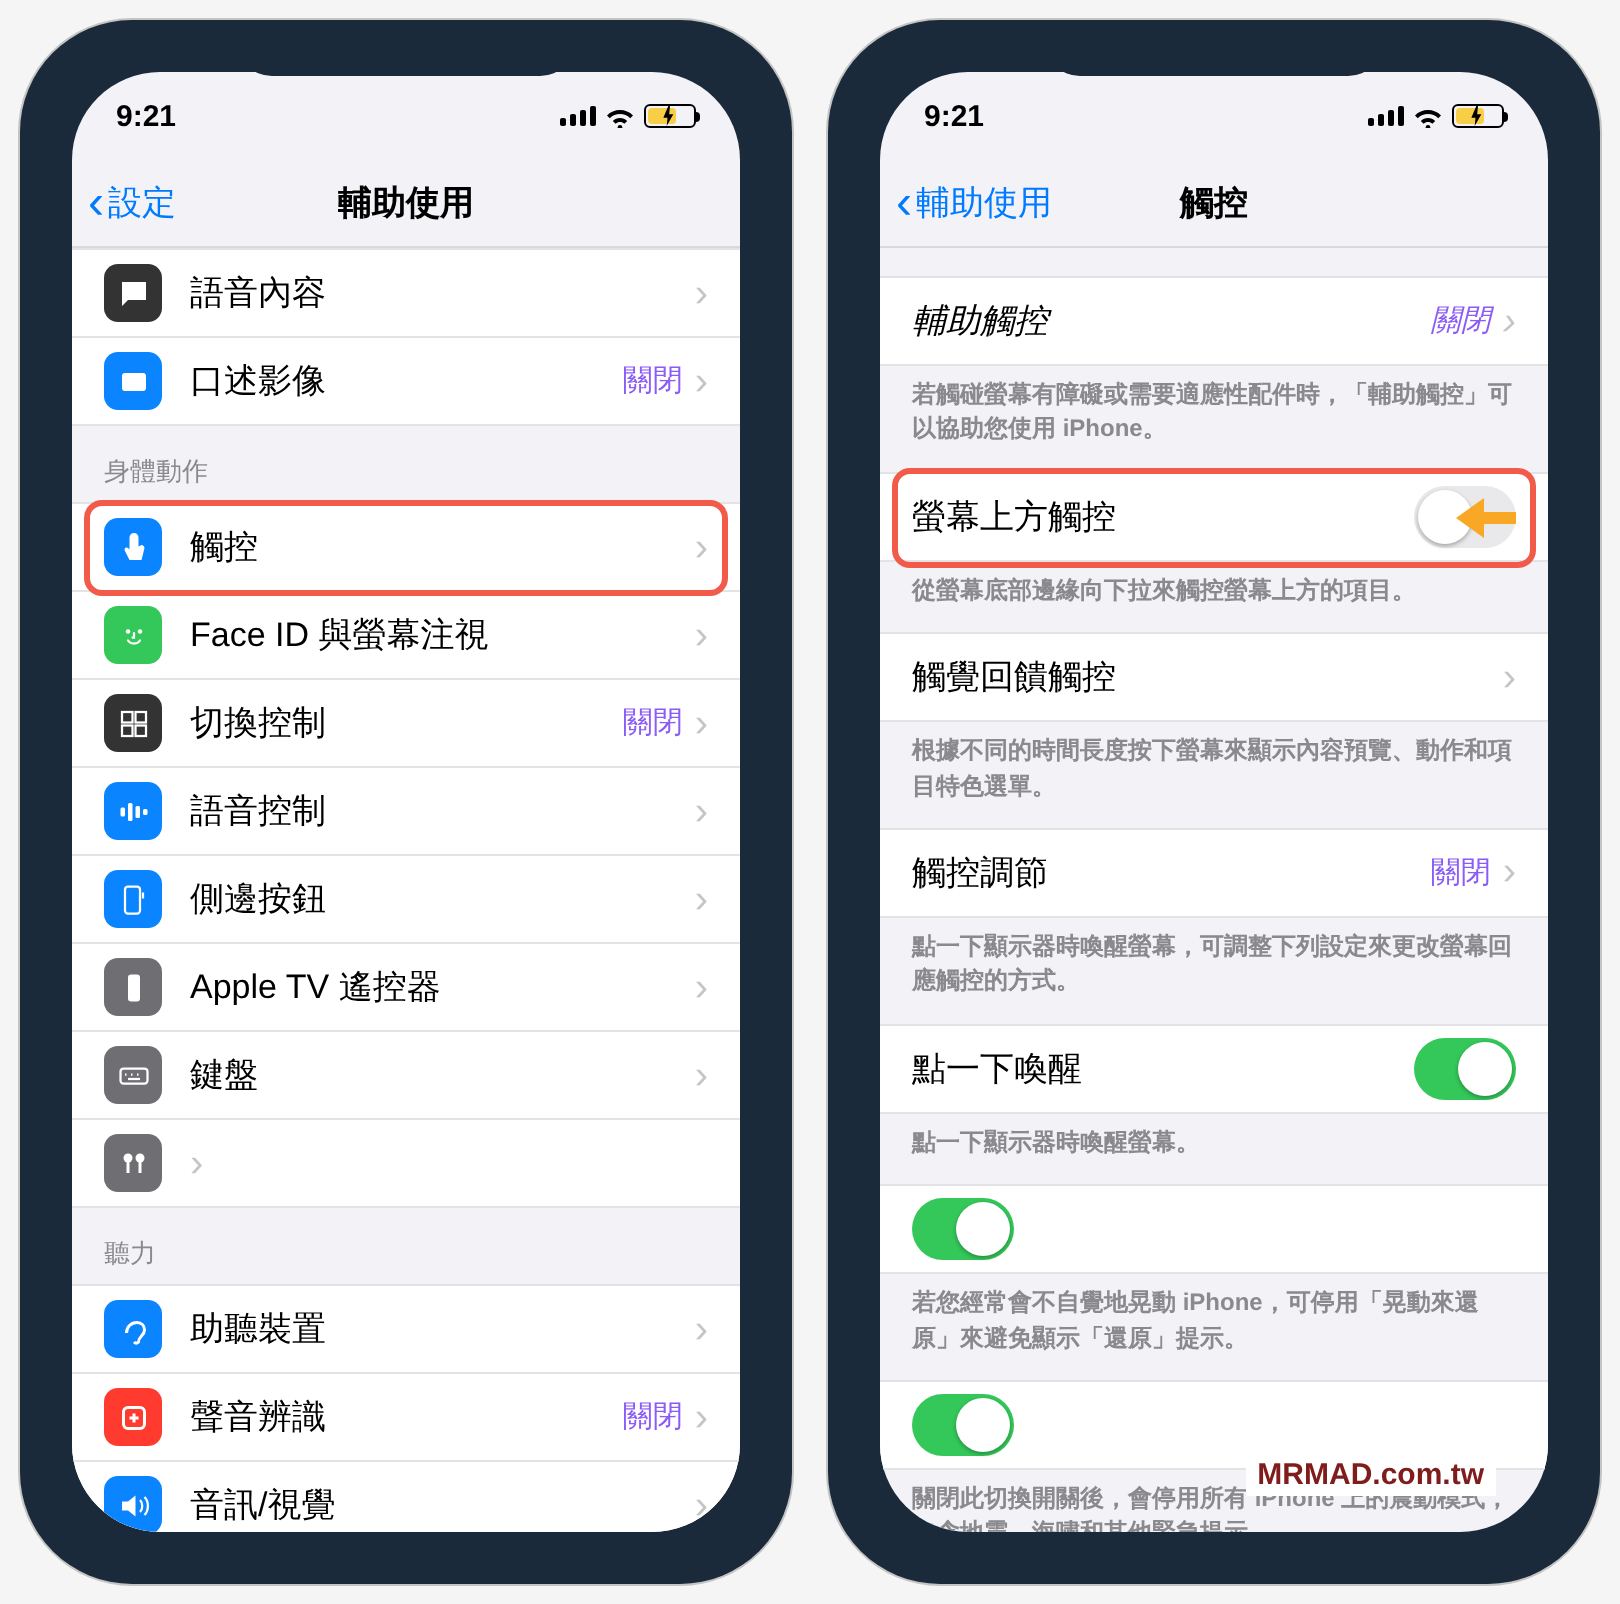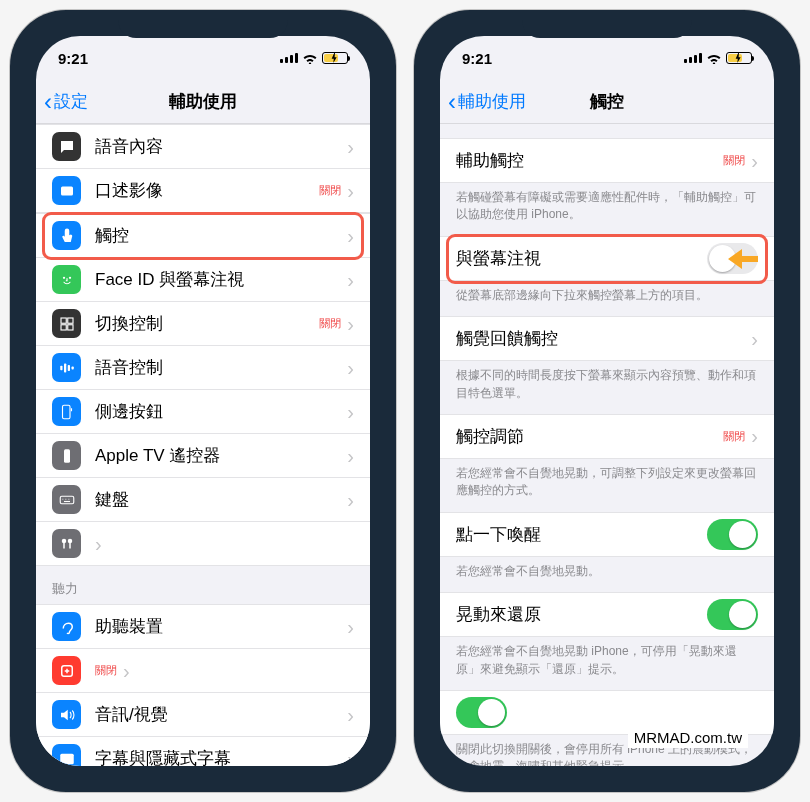--- a/index.html
+++ b/index.html
@@ -100,24 +100,24 @@
     position: relative;
   }
   .row-icon {
     width: 29px; height: 29px; border-radius: 7px;
     display: flex; align-items: center; justify-content: center;
     margin-right: 14px; flex-shrink: 0;
     color: #fff;
   }
   .row-icon svg { width: 18px; height: 18px; }
   .row-label { flex: 1; font-size: 17px; color: #000; }
-  .row-value { font-size: 11px; color: #ef4444; margin-right: 6px; }
+  .row-value { font-size: 15px; color: #8b5cf6; margin-right: 6px; }
   .row .chev-right { color: #c5c5c7; font-size: 20px; line-height:1; }
   .footer-text {
-    font-size: 12px; color: #8a8a8e; padding: 6px 16px 12px; line-height: 1.45;
+    font-size: 12px; color: #8a8a8e; padding: 6px 16px 12px; line-height: 1.45; font-weight: bold;
   }
   .highlight-box {
     position: absolute;
     border: 3px solid #f25b4a;
     border-radius: 9px;
     pointer-events: none;
     z-index: 30;
   }
   .toggle {
     width: 51px; height: 31px; border-radius: 16px; position: relative;
@@ -128,21 +128,21 @@
     position: absolute; top: 2px; width: 27px; height: 27px; border-radius: 50%;
     background: #fff; box-shadow: 0 1px 2px rgba(0,0,0,.3);
   }
   .toggle.on .knob { right: 2px; }
   .toggle.off .knob { left: 2px; }
   .arrow-pointer {
     position: absolute; width: 34px; height: 24px; z-index: 35;
   }
   .watermark {
     position: absolute; bottom: 18px; right: 26px;
-    font-size: 15px; font-weight: 400; color: #000000;
+    font-size: 15px; font-weight: 700; color: #7f1d1d;
     z-index: 40;
     background:#fff; padding:2px 6px;
   }
   .rowgroup { border-top: 0.5px solid #e3e3e6; }
 </style>
 </head>
 <body>
 
 <div class="phone">
   <div class="notch"></div>
@@ -190,20 +190,21 @@
               <svg viewBox="0 0 24 24" fill="#fff">
                 <rect x="4" y="6" width="16" height="12" rx="2"></rect>
               </svg>
             </div>
           <span class="row-label">口述影像</span>
           <span class="row-value">關閉</span>
           <span class="chev-right">›</span>
         </div>
       </div>
 
+      <div class="group-header">身體動作</div>
 
       <div class="rowgroup" style="position:relative;">
         <div class="highlight-box" style="left:6px; right:6px; top:-2px; height:48px;"></div>
         <div class="row">
           <div class="row-icon" style="background:#0a84ff">
               <svg viewBox="0 0 24 24" fill="#fff">
                 <path d="M12 2a3 3 0 013 3v6l2-1c1 0 2 1 2 2l-2 8H9l-3-6c-1-2 1-3 2-2l1 1V5a3 3 0 013-3z"></path>
               </svg>
             </div>
           <span class="row-label">觸控</span>
@@ -302,20 +303,21 @@
           <span class="row-label">助聽裝置</span>
           <span class="chev-right">›</span>
         </div>
         <div class="row">
           <div class="row-icon" style="background:#ff3b30">
               <svg viewBox="0 0 24 24" fill="none" stroke="#fff" stroke-width="2">
                 <rect x="5" y="5" width="14" height="14" rx="3"></rect>
                 <path d="M9 12h6M12 9v6"></path>
               </svg>
             </div>
+          <span class="row-label">聲音辨識</span>
           <span class="row-value">關閉</span>
           <span class="chev-right">›</span>
         </div>
         <div class="row">
           <div class="row-icon" style="background:#0a84ff">
               <svg viewBox="0 0 24 24" fill="#fff">
                 <path d="M4 9h4l5-4v14l-5-4H4z"></path>
                 <path d="M16 8c2 2 2 6 0 8M19 6c3 3 3 9 0 12" stroke="#fff" stroke-width="1.5" fill="none"></path>
               </svg>
             </div>
@@ -361,36 +363,36 @@
     </div>
     <div class="navbar">
       <div class="back">
         <span class="chev">‹</span>
         <span>輔助使用</span>
       </div>
       <div class="title">觸控</div>
     </div>
     <div class="content">
 
-      <div class="rowgroup" style="margin-top:14px;">
+      <div class="rowgroup" style="margin-top:14px;font-style:italic;">
         <div class="row">
           <span class="row-label">輔助觸控</span>
           <span class="row-value">關閉</span>
           <span class="chev-right">›</span>
         </div>
       </div>
       <div class="footer-text">若觸碰螢幕有障礙或需要適應性配件時，「輔助觸控」可以協助您使用 iPhone。</div>
 
       <div class="rowgroup" style="position:relative;">
         <div class="highlight-box" style="left:6px; right:6px; top:-3px; height:50px;"></div>
         <svg class="arrow-pointer" style="right:14px; top:10px;" viewBox="0 0 34 24">
             <path d="M2 12L16 2v7h16v6H16v7z" fill="#f9a825"></path>
           </svg>
         <div class="row">
-          <span class="row-label">與螢幕注視</span>
+          <span class="row-label">螢幕上方觸控</span>
           <div class="toggle off">
               <div class="knob"></div>
             </div>
         </div>
       </div>
       <div class="footer-text">從螢幕底部邊緣向下拉來觸控螢幕上方的項目。</div>
 
       <div class="rowgroup">
         <div class="row">
           <span class="row-label">觸覺回饋觸控</span>
@@ -399,35 +401,34 @@
       </div>
       <div class="footer-text">根據不同的時間長度按下螢幕來顯示內容預覽、動作和項目特色選單。</div>
 
       <div class="rowgroup">
         <div class="row">
           <span class="row-label">觸控調節</span>
           <span class="row-value">關閉</span>
           <span class="chev-right">›</span>
         </div>
       </div>
-      <div class="footer-text">若您經常會不自覺地晃動，可調整下列設定來更改螢幕回應觸控的方式。</div>
+      <div class="footer-text">點一下顯示器時喚醒螢幕，可調整下列設定來更改螢幕回應觸控的方式。</div>
 
       <div class="rowgroup">
         <div class="row">
           <span class="row-label">點一下喚醒</span>
           <div class="toggle on">
               <div class="knob"></div>
             </div>
         </div>
       </div>
-      <div class="footer-text">若您經常會不自覺地晃動。</div>
-
-      <div class="rowgroup">
-        <div class="row">
-          <span class="row-label">晃動來還原</span>
+      <div class="footer-text">點一下顯示器時喚醒螢幕。</div>
+
+      <div class="rowgroup">
+        <div class="row">
           <div class="toggle on">
               <div class="knob"></div>
             </div>
         </div>
       </div>
       <div class="footer-text">若您經常會不自覺地晃動 iPhone，可停用「晃動來還原」來避免顯示「還原」提示。</div>
 
       <div class="rowgroup">
         <div class="row">
           <div class="toggle on">

